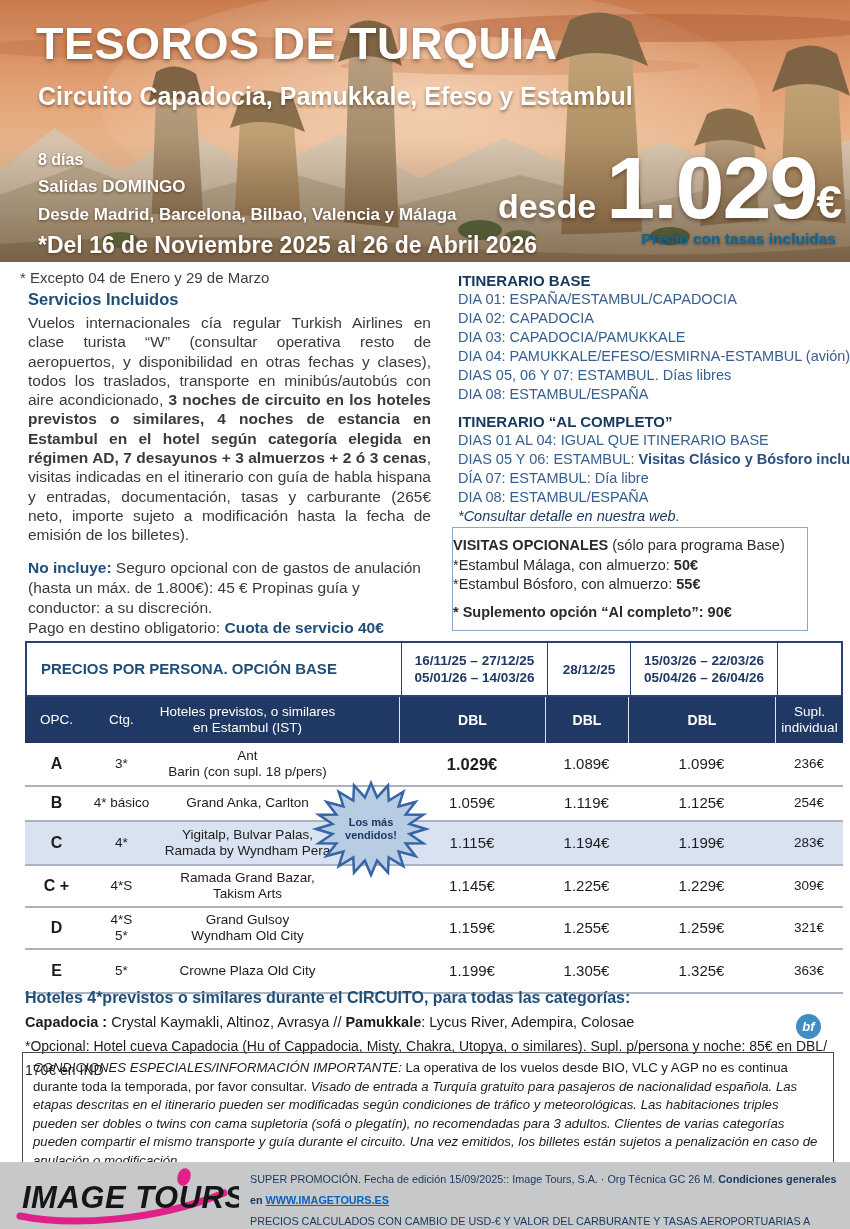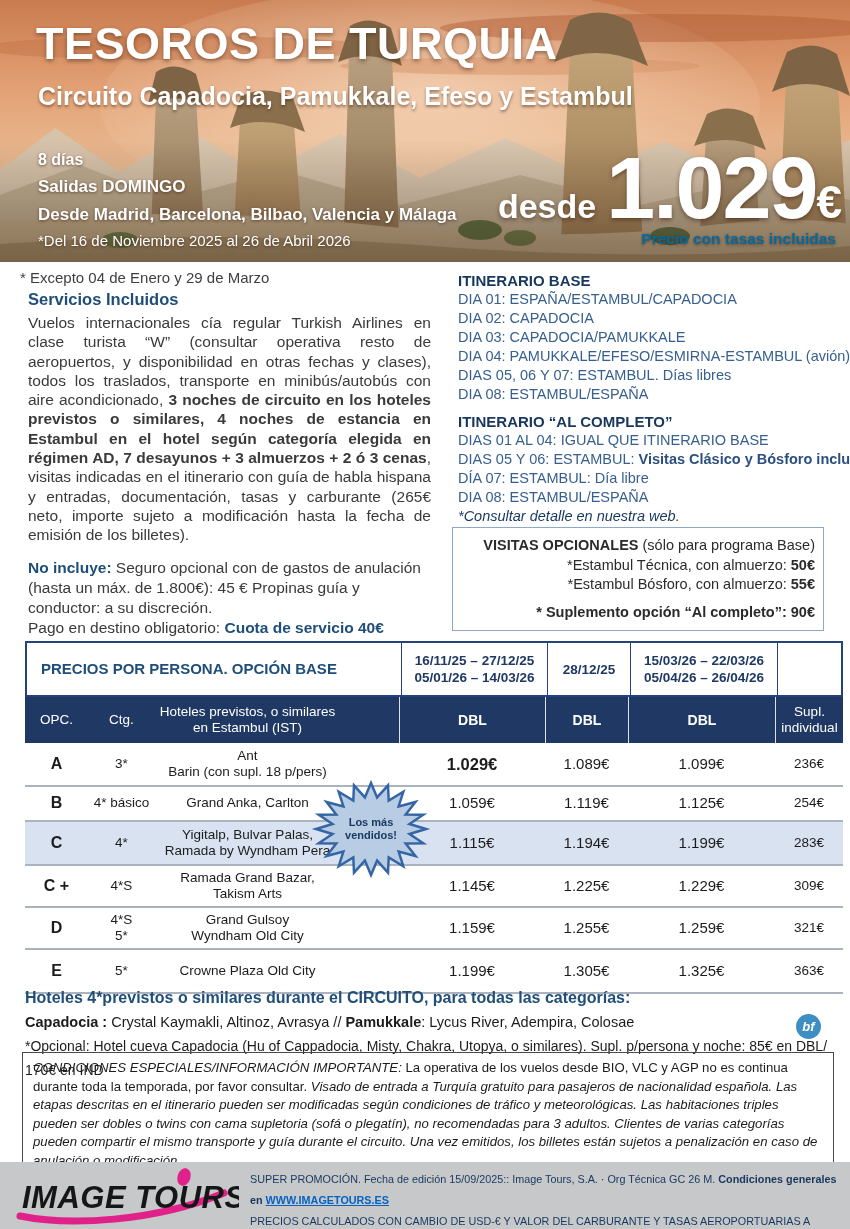--- a/index.html
+++ b/index.html
@@ -10,21 +10,21 @@
   
   .hero{left:0;top:0;width:850px;height:262px;overflow:hidden;}
   .hero svg{position:absolute;left:0;top:0;}
   .hero-title{left:36px;top:18px;font-size:45px;font-weight:bold;color:#fff;
               text-shadow:0 2px 4px rgba(70,40,20,.55);letter-spacing:.5px;white-space:nowrap;}
   .hero-sub{left:38px;top:82px;font-size:25px;font-weight:bold;color:#fff;
             text-shadow:0 2px 3px rgba(70,40,20,.55);white-space:nowrap;}
   .hero-info{left:38px;top:151px;color:#fff;text-shadow:0 1px 3px rgba(60,30,15,.65);}
   .hi-1{font-size:16px;font-weight:bold;margin-bottom:7px;}
   .hi-2,.hi-3{font-size:17px;font-weight:bold;margin-bottom:7px;white-space:nowrap;margin-top:8px;}
-  .hi-4{font-size:15px;font-weight:normal;white-space:nowrap;}
+  .hi-4{font-size:23px;font-weight:bold;white-space:nowrap;}
   .price-wrap{right:8px;top:144px;display:flex;align-items:baseline;color:#fff;
               text-shadow:0 2px 4px rgba(60,30,15,.55);}
   .p-desde{font-size:34px;font-weight:bold;margin-right:10px;}
   .p-big{font-size:88px;font-weight:bold;line-height:1;letter-spacing:-2px;}
   .p-eur{font-size:46px;font-weight:bold;}
   .p-note{right:14px;top:230px;font-size:15.5px;font-weight:bold;color:#0369a1;
           text-shadow:0 1px 3px rgba(60,30,15,.65);}
 
   
   .exception{left:20px;top:269px;font-size:15px;color:#3f3f3f;}
@@ -38,21 +38,21 @@
 
   
   .itinerary{left:458px;top:271px;width:392px;}
   .it-title{font-size:15px;font-weight:bold;color:#17375E;line-height:19px;}
   .it-line{font-size:14.5px;color:#38608F;line-height:19px;white-space:nowrap;}
   .it-line b{color:#2B4F7E;}
   .it-gap{height:8px;}
   .it-foot{font-size:14.5px;font-style:italic;color:#17375E;line-height:19px;}
 
   .visits-box{left:452px;top:527px;width:354px;border:1px solid #8EA9C8;
-              padding:8px 8px;background:#fff;text-align:right;}
+              padding:8px 0;background:#fff;}
   .vb-title{font-size:14.5px;line-height:19.5px;color:#2b2b2b;}
   .vb-item{font-size:14.5px;line-height:19.5px;color:#2b2b2b;}
   .vb-sup{font-size:14.5px;line-height:19.5px;font-weight:bold;color:#2b2b2b;margin-top:8px;}
 
   
   .ptable{left:25px;top:641px;width:818px;}
   .pt-h1{display:grid;grid-template-columns:374px 146px 83px 147px 68px;
          border:2px solid #24437C;box-sizing:border-box;height:56px;background:#fff;}
   .pt-h1 .cell{border-left:1.5px solid #24437C;display:flex;flex-direction:column;
                justify-content:center;align-items:center;text-align:center;}
@@ -195,21 +195,21 @@
   <div class="it-title">ITINERARIO “AL COMPLETO”</div>
   <div class="it-line">DIAS 01 AL 04: IGUAL QUE ITINERARIO BASE</div>
   <div class="it-line"><span>DIAS 05 Y 06: ESTAMBUL: </span><b>Visitas Clásico y Bósforo incluidas</b></div>
   <div class="it-line">DÍA 07: ESTAMBUL: Día libre</div>
   <div class="it-line">DIA 08: ESTAMBUL/ESPAÑA</div>
   <div class="it-foot">*Consultar detalle en nuestra web.</div>
 </div>
 
 <div class="abs visits-box">
   <div class="vb-title"><b>VISITAS OPCIONALES</b><span> (sólo para programa Base)</span></div>
-  <div class="vb-item"><span>*Estambul Técnica, con almuerzo: </span><b>50€</b></div>
+  <div class="vb-item"><span>*Estambul Málaga, con almuerzo: </span><b>50€</b></div>
   <div class="vb-item"><span>*Estambul Bósforo, con almuerzo: </span><b>55€</b></div>
   <div class="vb-sup">* Suplemento opción “Al completo”: 90€</div>
 </div>
 
 <div class="abs ptable">
   <div class="pt-h1">
     <div class="cell">
       <div class="t">PRECIOS POR PERSONA. OPCIÓN BASE</div>
     </div>
     <div class="cell">

